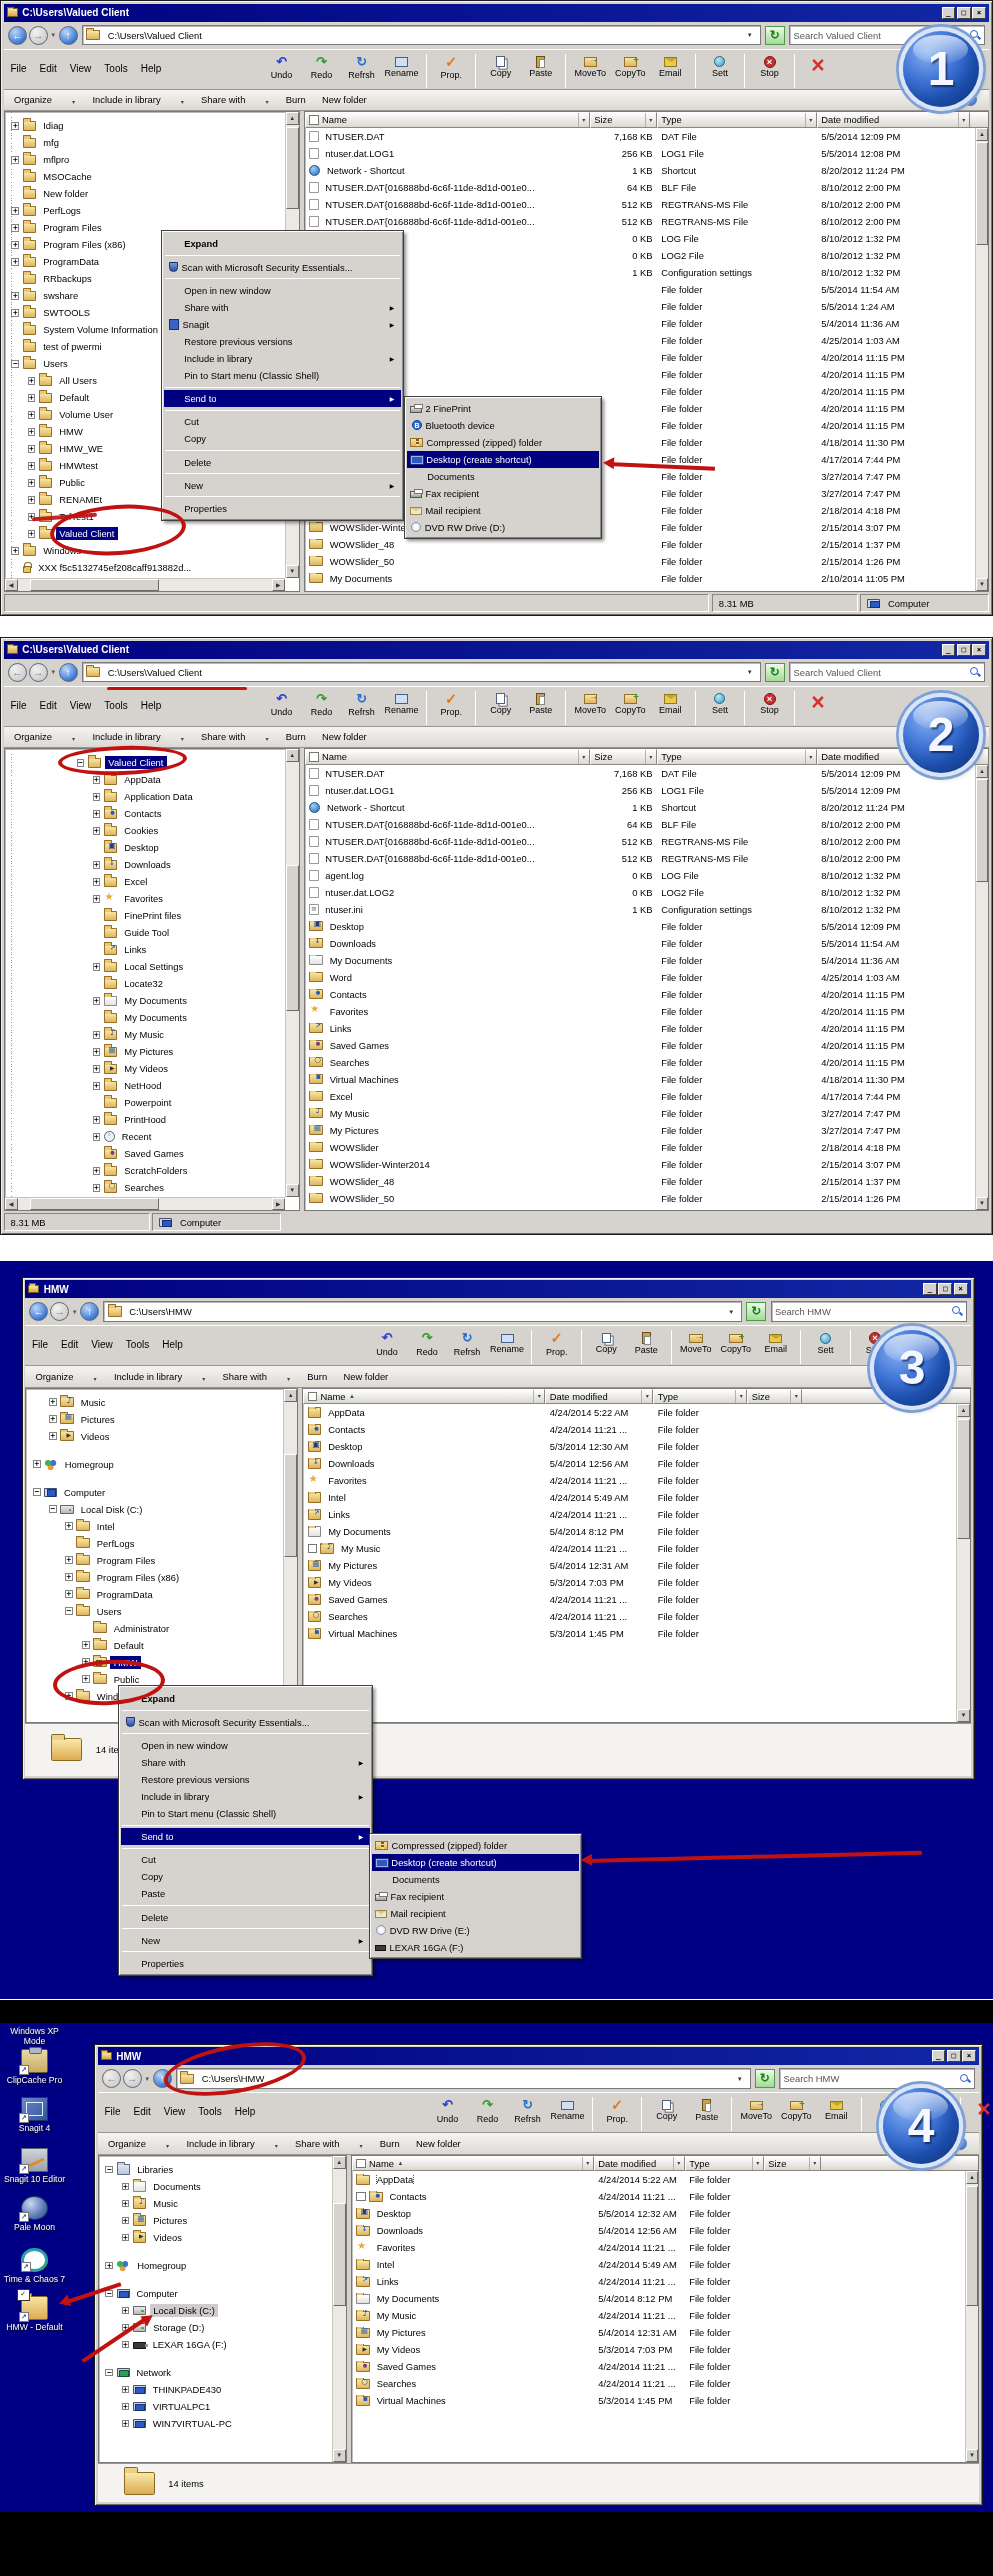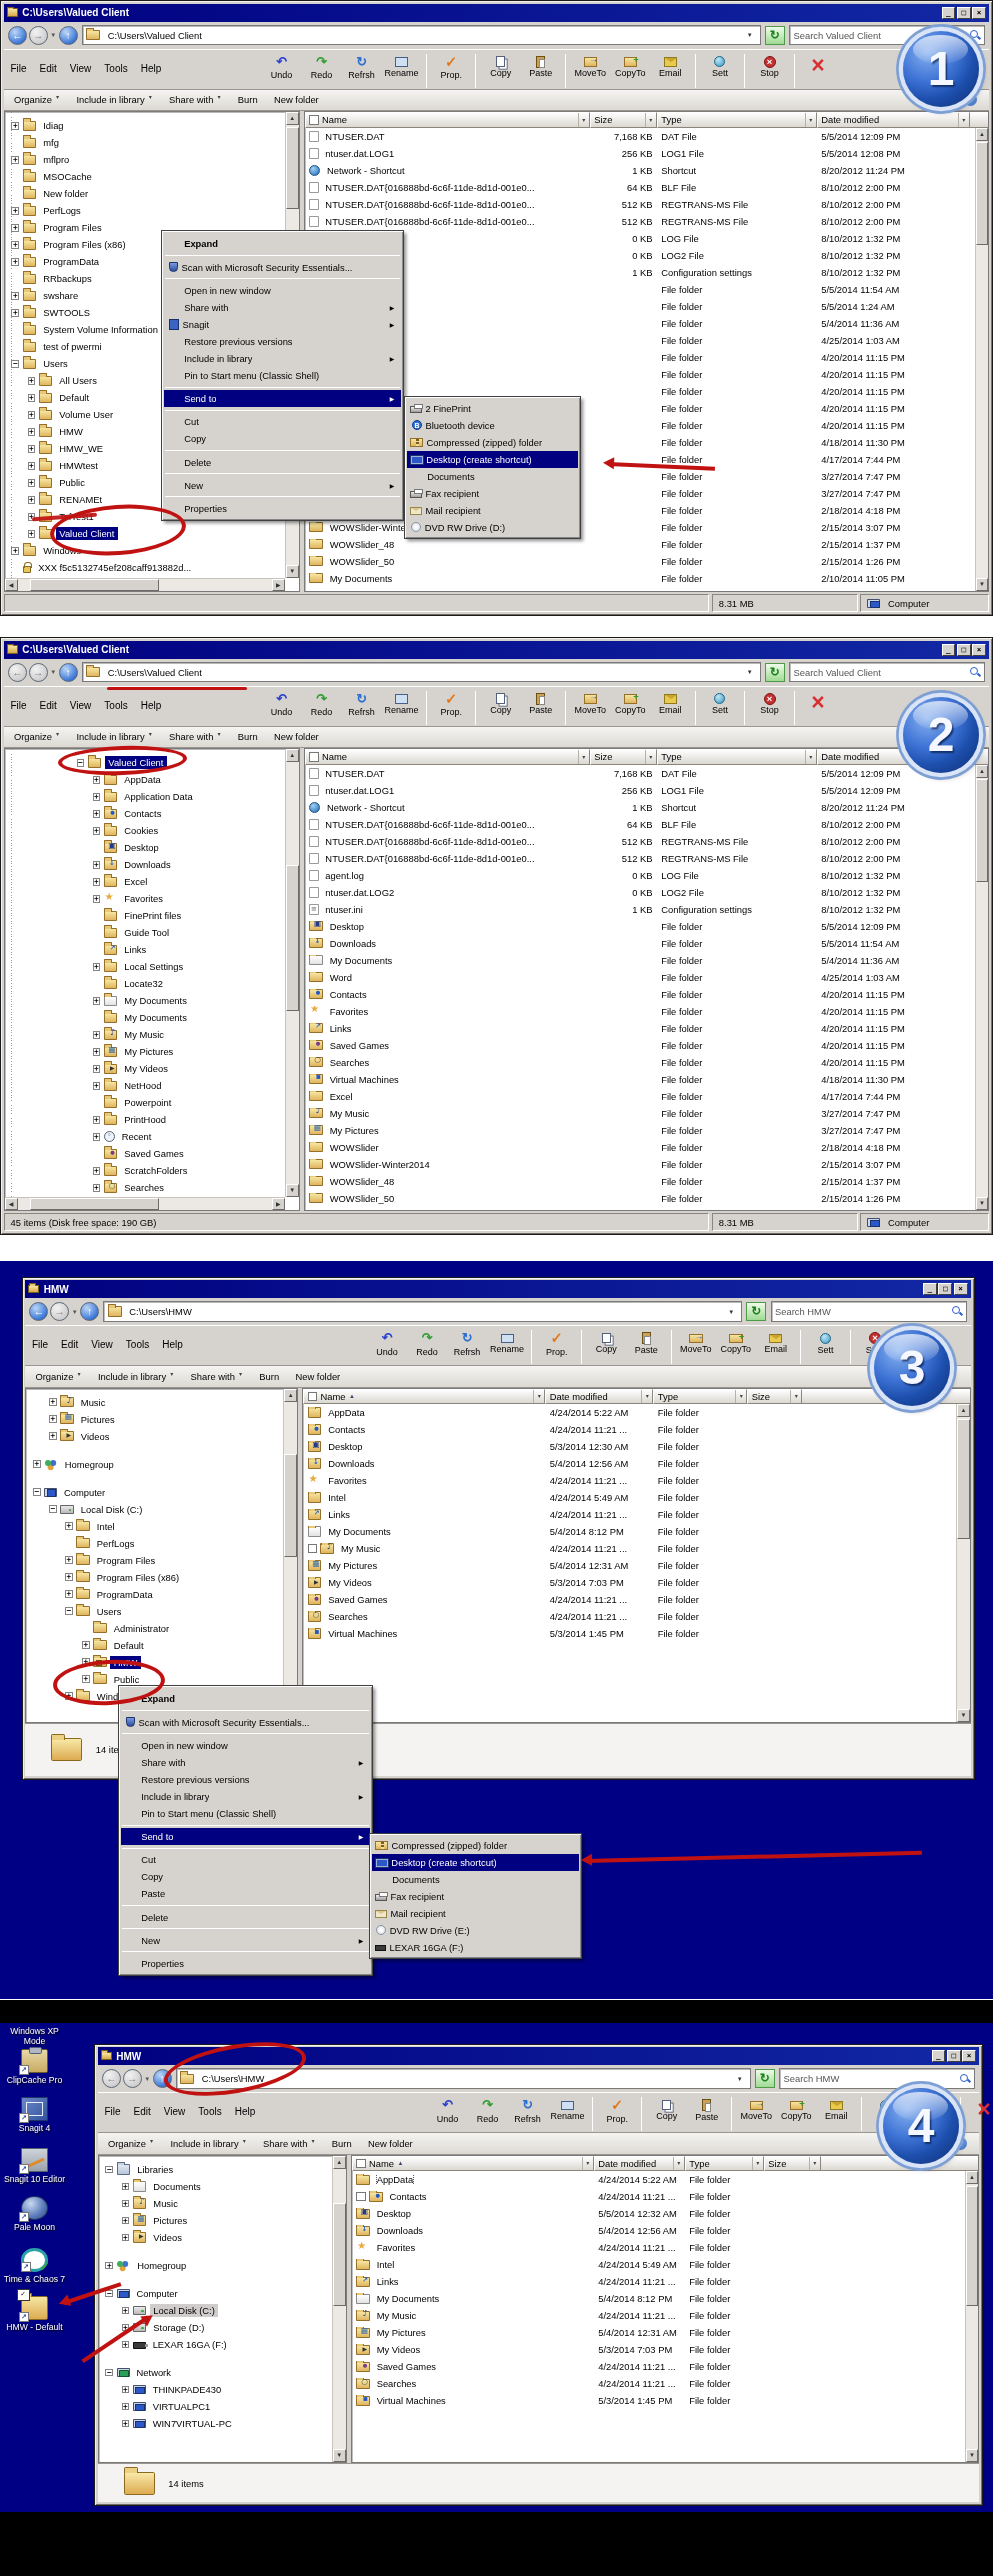--- a/index.html
+++ b/index.html
@@ -53,21 +53,21 @@
 .t-moveto::after{content:"→";position:absolute;right:-1.7px;top:-6px;color:#1b5bd6;font-size:8.6px}
 .t-copyto::after{content:"+";position:absolute;right:-2.6px;top:-5.2px;color:#2f9e2f;font-size:9.4px}
 .t-email{width:13px;height:9.4px;background:#e9c94e;border:0.9px solid #8f7a1e;position:relative;margin-top:2.6px}
 .t-email::after{content:"";position:absolute;left:0;top:0;width:0;height:0;border:4.3px solid transparent;border-top:4.3px solid #c7a52e;border-left-width:6px;border-right-width:6px}
 .t-sett{width:11px;height:11px;border-radius:50%;background:radial-gradient(circle at 35% 30%,#bfe6f2,#3b98c8);border:0.9px solid #1b6788;margin-top:1.7px}
 .t-stop{width:12px;height:12px;border-radius:50%;background:#c53030;border:0.9px solid #7a1515;position:relative;margin-top:0.9px}
 .t-stop::after{content:"×";position:absolute;left:0;right:0;top:-0.9px;color:#fff;font:700 9.4px/12px "Liberation Sans",sans-serif;text-align:center}
 .redx{color:#d83030;font:700 23px/29px "Liberation Sans",sans-serif;margin-left:12px}
 
 .cmdrow{height:21.5px;background:linear-gradient(#f5f4f2,#dcd9d3);border-bottom:0.9px solid #9a968f;display:flex;align-items:center;gap:16.3px;padding:0 10.3px;font-size:9.4px;position:relative;flex:none}
-.citem{display:flex;gap:3px;align-items:flex-start;white-space:nowrap}
+.citem{display:flex;gap:19px;align-items:flex-end;white-space:nowrap}
 .ccaret{font-size:5.2px;color:#444}
 .helpq{position:absolute;right:12px;width:13px;height:13px;border-radius:50%;background:radial-gradient(circle at 35% 30%,#9cc2f2,#2b62c4);color:#fff;font:700 8.6px/13px "Liberation Sans",sans-serif;text-align:center}
 
 .main{flex:1;display:flex;min-height:0;position:relative}
 .treepane{position:relative;background:#fff;border:0.9px solid #7a7a7a;box-shadow:inset 0.9px 0.9px 0 #b8b8b8;overflow:hidden;flex:none}
 .tlist{position:relative;padding-top:5.2px}
 .gline{position:absolute;top:0;bottom:0;width:0.9px;background-image:repeating-linear-gradient(to bottom,#9a9a9a 0 0.9px,transparent 0.9px 2.6px)}
 .titem{display:flex;align-items:center;height:17px;font-size:9.4px;white-space:nowrap;position:relative}
 .tgap{margin-top:11px}
 .texp{width:7.7px;height:7.7px;border:0.9px solid #848484;background:#fff;font:700 7.7px/6px "DejaVu Sans Mono",monospace;text-align:center;margin-right:3.4px;flex:none;color:#000}
@@ -1297,23 +1297,20 @@
             <div class="vscroll">
               <div class="sarrow">▲</div>
               <div class="strack">
                 <div class="sthumb" style="top: 1.7px; height: 103px;"></div>
               </div>
               <div class="sarrow">▼</div>
             </div>
           </div>
         </div>
         <div class="statusrow">
-          <div class="scell" style="flex: 1 1 0%;">
-            <span>45 items (Disk free space: 190 GB)</span>
-          </div>
           <div class="scell" style="width: 146px;">
             <span>8.31 MB</span>
           </div>
           <div class="scell" style="width: 129px;">
             <span class="ic ic-pc"></span>
             <span>Computer</span>
           </div>
         </div>
       </div>
   </section>
@@ -2168,21 +2165,21 @@
           <span class="mic"></span>
           <span class="mlab">New</span>
           <span class="marr">▶</span>
         </div>
         <div class="csep"></div>
         <div class="cmi">
           <span class="mic"></span>
           <span class="mlab">Properties</span>
         </div>
       </div>
-      <div class="cmenu" style="left: 404px; top: 396px; width: 177px;">
+      <div class="cmenu" style="left: 404px; top: 396px; width: 198px;">
         <div class="cmi">
           <span class="mic m-printer"></span>
           <span class="mlab">2 FinePrint</span>
         </div>
         <div class="cmi">
           <span class="mic m-bt"></span>
           <span class="mlab">Bluetooth device</span>
         </div>
         <div class="cmi">
           <span class="mic m-zip"></span>

